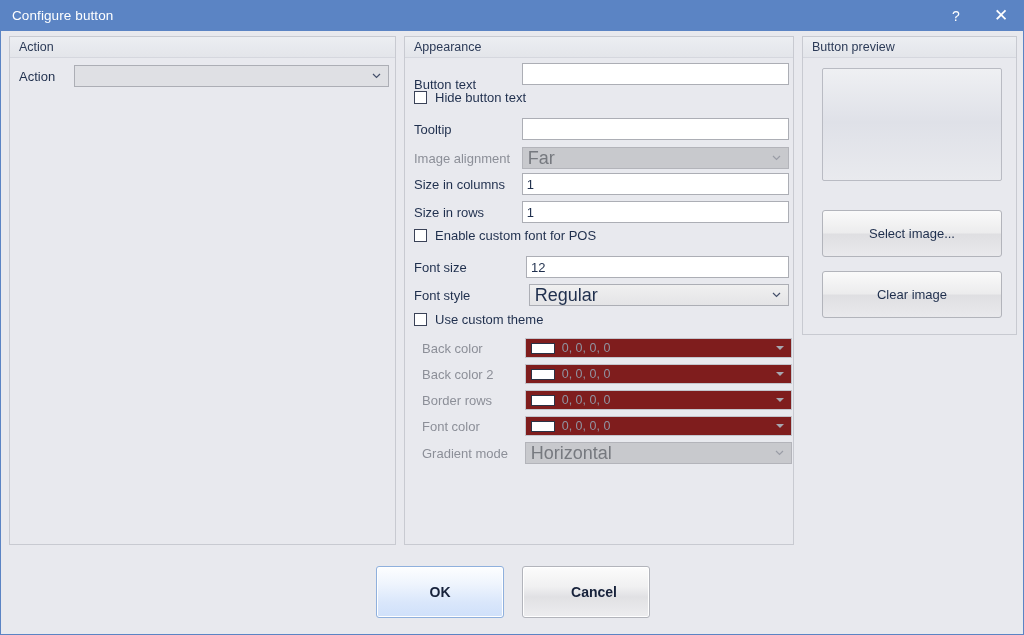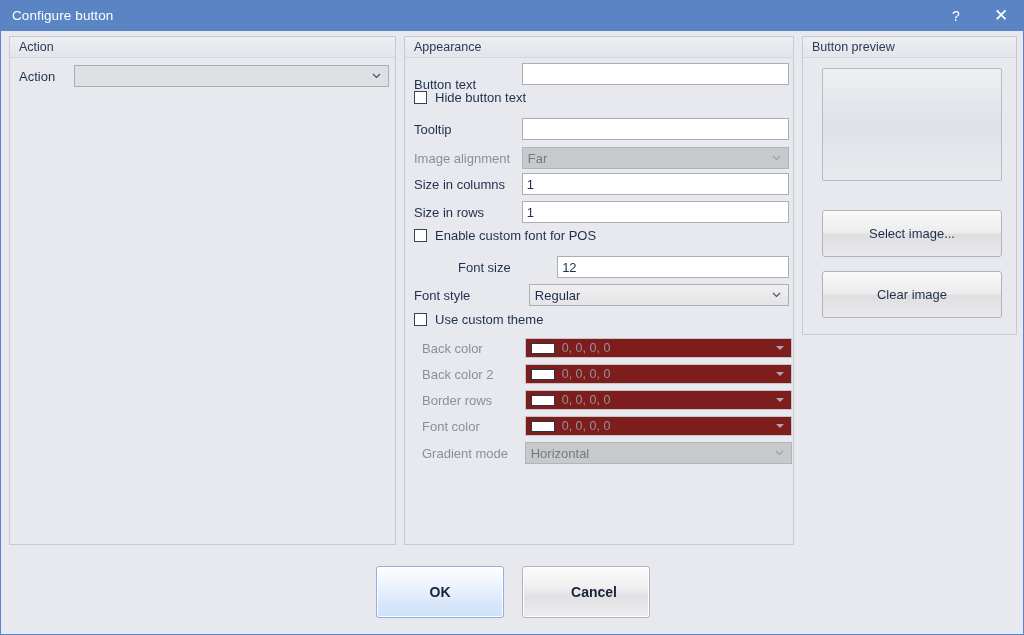--- a/index.html
+++ b/index.html
@@ -106,21 +106,21 @@
     overflow: hidden;
   }
 
   
   .combo {
     height: 22px;
     border: 1px solid #acaeb5;
     display: flex;
     align-items: center;
     padding: 0 0 0 5px;
-    font-size: 13px;
+    font-size: 18px;
     position: relative;
     overflow: hidden;
   }
   .combo.enabled {
     background: linear-gradient(to bottom, #f0f0f0 0%, #e4e4e6 100%);
     color: #1f2f4d;
   }
   .combo.disabled {
     background: #c8c9cd;
     border-color: #b3b4ba;
@@ -320,21 +320,21 @@
         <span>1</span>
       </div>
     </div>
 
     <div class="cbrow" style="left:9px; top:191px;">
       <span class="cbox"></span>
       <span class="cblabel">Enable custom font for POS</span>
     </div>
 
     <div class="row" style="left:9px; top:218px; width:375px; height:24px;">
-      <span class="lbl" style="width:106px;margin-left:44px;">Font size</span>
+      <span class="lbl" style="width:106px;">Font size</span>
       <div class="tinput" style="width:268px; margin-left:8px;">
         <span>12</span>
       </div>
     </div>
 
     <div class="row" style="left:9px; top:246px; width:375px; height:24px;">
       <span class="lbl" style="width:106px;">Font style</span>
       <div class="combo enabled" style="width:268px; margin-left:12px;">
         <span>Regular</span>
         <span class="chev">

